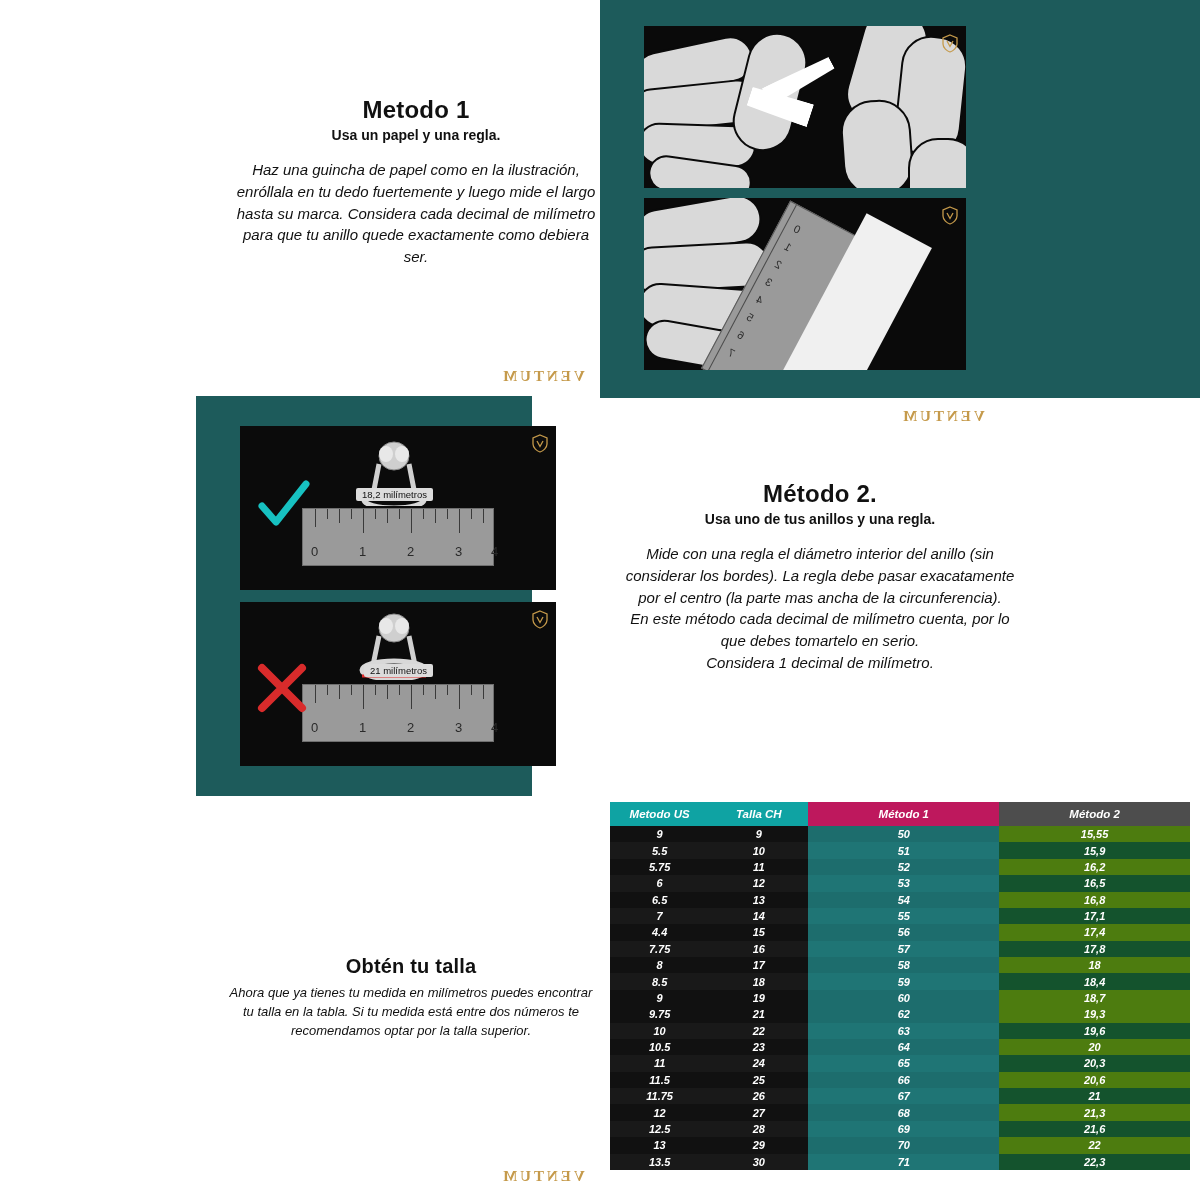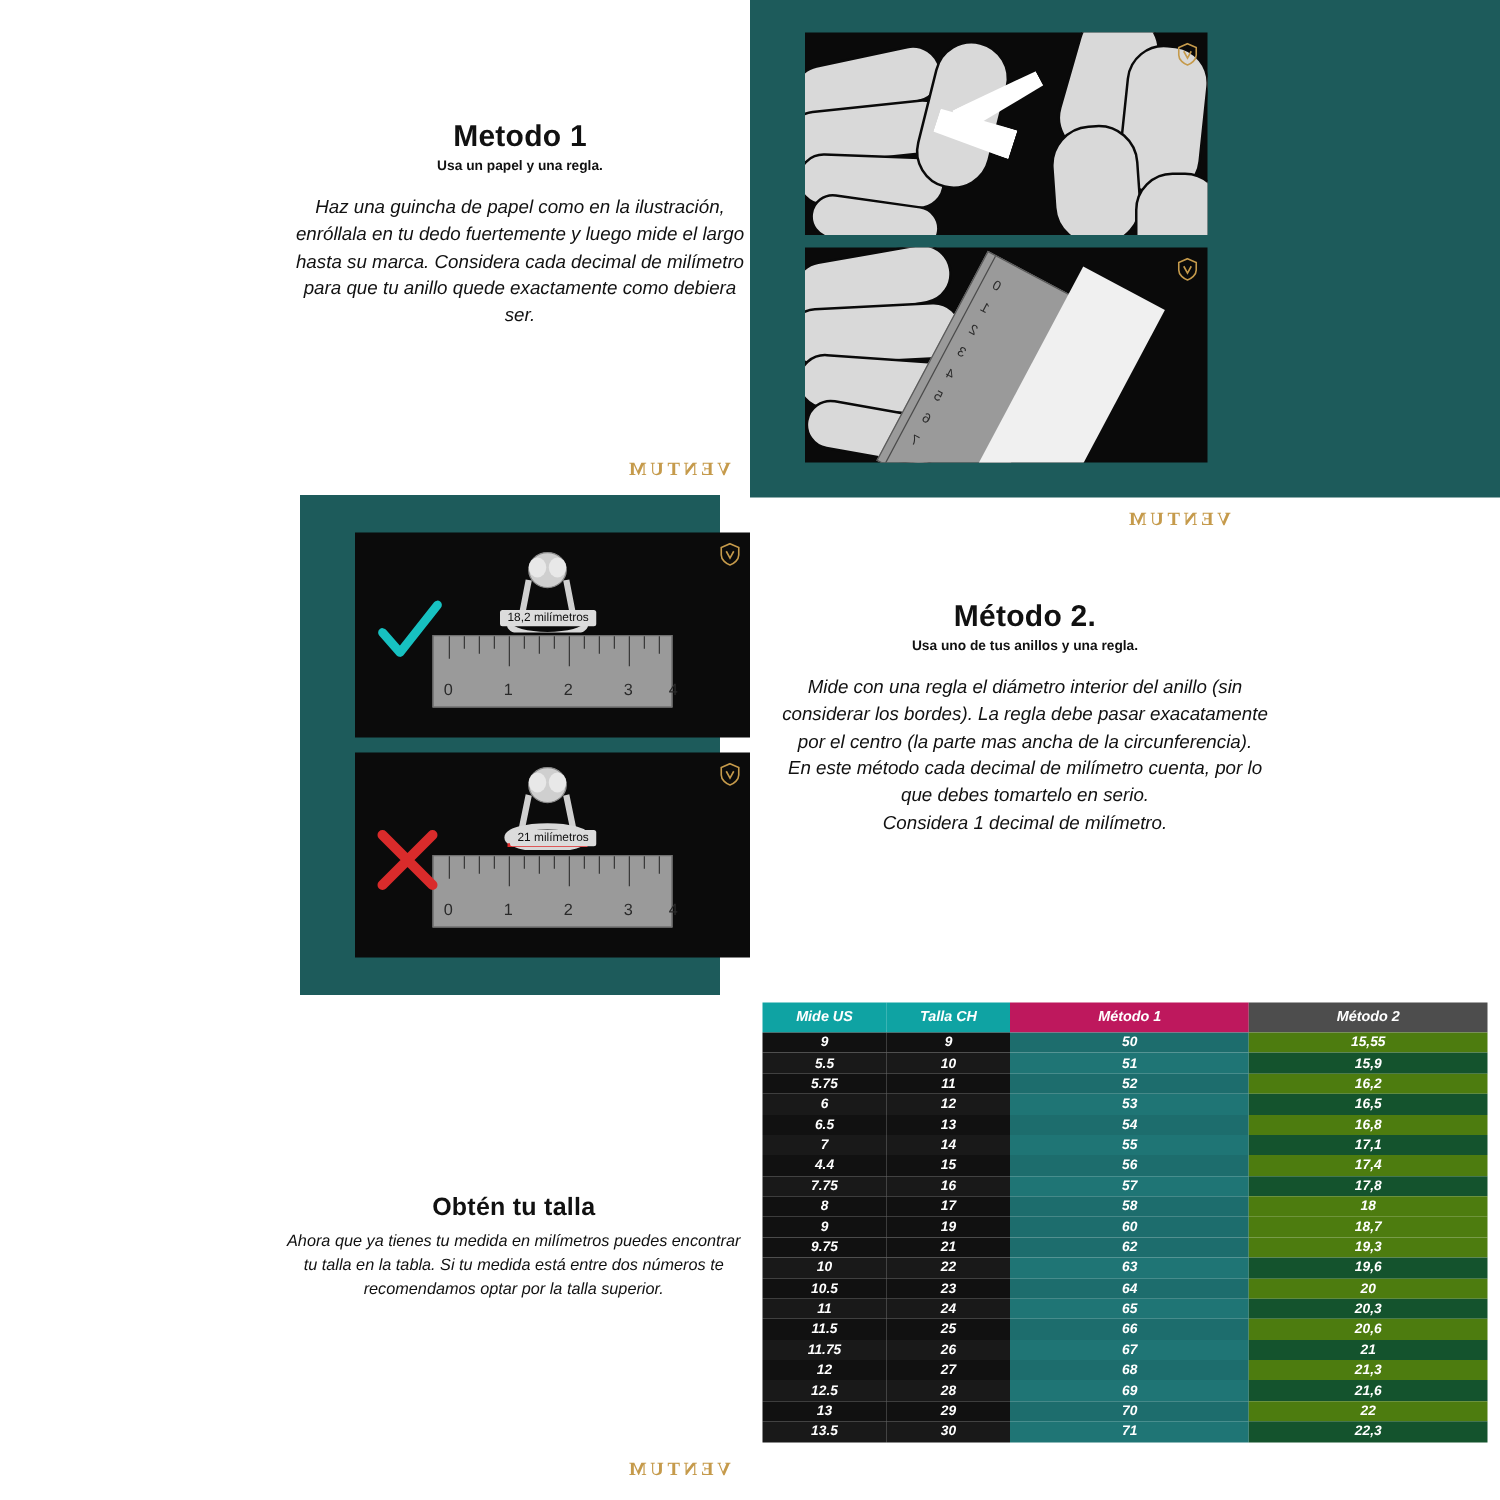--- a/index.html
+++ b/index.html
@@ -12,38 +12,38 @@
     overflow:hidden;
   }
   .page { position:relative; width:1200px; height:1200px; }
 
   
   .teal { background:#1d5b5b; }
   .panel-m1-img {
     position:absolute; left:600px; top:0; width:600px; height:398px;
   }
   .panel-m2-img {
-    position:absolute; left:196px; top:396px; width:336px; height:400px;margin-left:44px;
+    position:absolute; left:196px; top:396px; width:336px; height:400px;
   }
   .panel-table {
     position:absolute; left:600px; top:796px; width:600px; height:404px;
   }
 
   
   .txt-block { position:absolute; text-align:center; }
   .txt-m1 { left:232px; top:96px; width:368px; }
   .txt-m2 { left:620px; top:480px; width:400px; }
   .txt-talla { left:226px; top:955px; width:370px; }
 
   .head {
     font-size:24px; font-weight:bold; color:#111; margin:0 0 3px 0;
     letter-spacing:.2px;
   }
   .subhead {
-    font-size:11px; font-weight:bold; color:#111; margin:0 0 16px 0;
+    font-size:14px; font-weight:bold; color:#111; margin:0 0 16px 0;
   }
   .body-it {
     font-size:15px; font-style:italic; color:#111; line-height:1.45;
     margin:0;
   }
   .txt-talla .head { font-size:20px; margin-bottom:6px; }
   .txt-talla .body-it { font-size:13px; }
 
   
   .logo {
@@ -307,21 +307,21 @@
     <h2 class="head">Obtén tu talla</h2>
     <p class="body-it">Ahora que ya tienes tu medida en milímetros puedes encontrar tu talla en la tabla. Si tu medida está entre dos números te recomendamos optar por la talla superior.</p>
   </div>
 
   <div class="logo logo-3" style="transform:scaleX(-1);">VENTUM</div>
 
   <div class="panel-table">
     <table class="sizes">
       <thead>
         <tr>
-          <th class="c1 col1">Mide US</th>
+          <th class="c1 col1">Metodo US</th>
           <th class="c2 col2">Talla CH</th>
           <th class="c3 col3">Método 1</th>
           <th class="c4 col4">Método 2</th>
         </tr>
       </thead>
       <tbody id="table-body">
           <tr>
             <td class="c1 col1">9</td>
             <td class="c2 col2">9</td>
             <td class="c3 col3">50</td>
@@ -368,20 +368,26 @@
             <td class="c2 col2">16</td>
             <td class="c3 col3">57</td>
             <td class="c4 col4">17,8</td>
           </tr>
           <tr>
             <td class="c1 col1">8</td>
             <td class="c2 col2">17</td>
             <td class="c3 col3">58</td>
             <td class="c4 col4">18</td>
           </tr>
+          <tr class="alt">
+            <td class="c1 col1">8.5</td>
+            <td class="c2 col2">18</td>
+            <td class="c3 col3">59</td>
+            <td class="c4 col4">18,4</td>
+          </tr>
           <tr>
             <td class="c1 col1">9</td>
             <td class="c2 col2">19</td>
             <td class="c3 col3">60</td>
             <td class="c4 col4">18,7</td>
           </tr>
           <tr>
             <td class="c1 col1">9.75</td>
             <td class="c2 col2">21</td>
             <td class="c3 col3">62</td>

